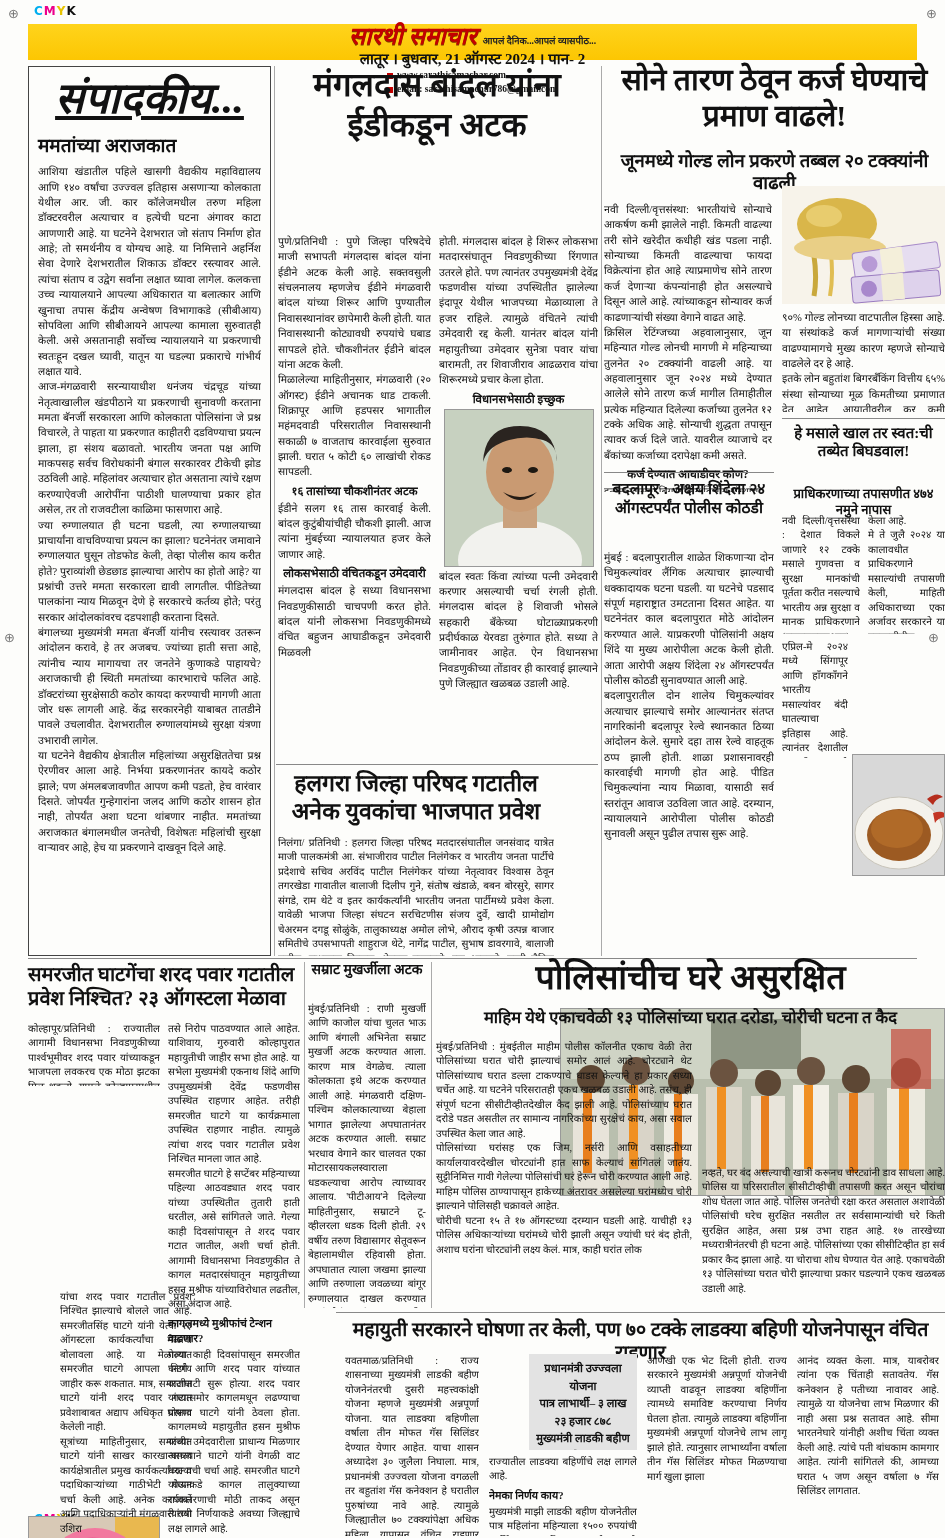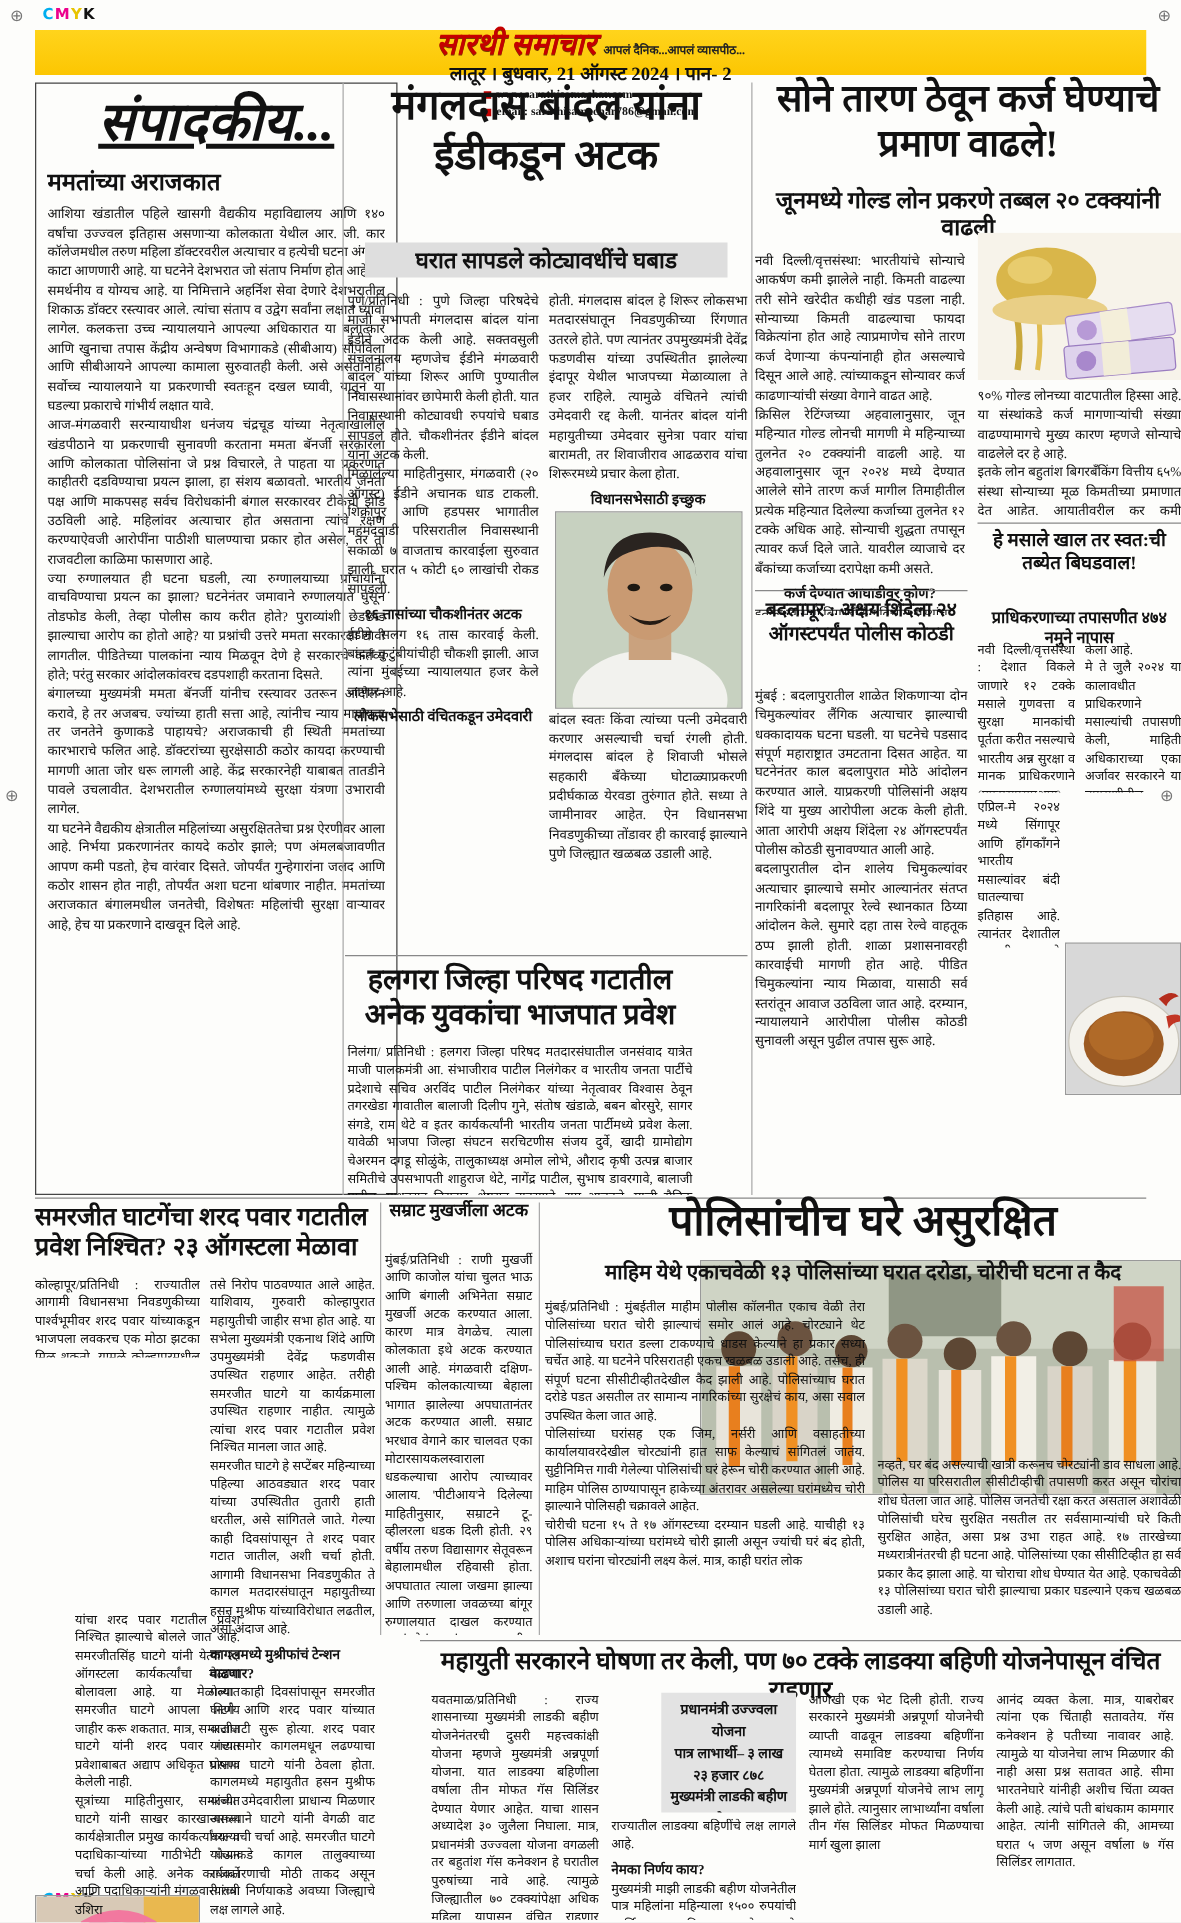--- a/index.html
+++ b/index.html
@@ -58,40 +58,40 @@
       <span class="mast-title">सारथी समाचार</span>
       <span class="mast-tag">आपलं दैनिक...आपलं व्यासपीठ...</span>
     </div>
     <div class="mast-date">लातूर । बुधवार, 21 ऑगस्ट 2024 । पान- 2</div>
     <div class="mast-contact">
       <div><span class="sq"></span><span>www.sarathisamachar.com</span></div>
       <div><span class="sq"></span><span>email: sarathisamachar786@gmail.com</span></div>
     </div>
   </div>
 
-  <div class="abs edbox" style="left:28px;top:66px;width:290px;height:890px;">
+  <div class="abs edbox" style="left:28px;top:66px;width:243px;height:890px;">
     <div class="ed-title">संपादकीय...</div>
     <div class="ed-sub">ममतांच्या अराजकात</div>
     <div class="body" style="height:770px;">आशिया खंडातील पहिले खासगी वैद्यकीय महाविद्यालय आणि १४० वर्षांचा उज्ज्वल इतिहास असणाऱ्या कोलकाता येथील आर. जी. कार कॉलेजमधील तरुण महिला डॉक्टरवरील अत्याचार व हत्येची घटना अंगावर काटा आणणारी आहे. या घटनेने देशभरात जो संताप निर्माण होत आहे; तो समर्थनीय व योग्यच आहे. या निमित्ताने अहर्निश सेवा देणारे देशभरातील शिकाऊ डॉक्टर रस्त्यावर आले. त्यांचा संताप व उद्वेग सर्वांना लक्षात घ्यावा लागेल. कलकत्ता उच्च न्यायालयाने आपल्या अधिकारात या बलात्कार आणि खुनाचा तपास केंद्रीय अन्वेषण विभागाकडे (सीबीआय) सोपविला आणि सीबीआयने आपल्या कामाला सुरुवातही केली. असे असतानाही सर्वोच्च न्यायालयाने या प्रकरणाची स्वतःहून दखल घ्यावी, यातून या घडल्या प्रकाराचे गांभीर्य लक्षात यावे.
 आज-मंगळवारी सरन्यायाधीश धनंजय चंद्रचूड यांच्या नेतृत्वाखालील खंडपीठाने या प्रकरणाची सुनावणी करताना ममता बॅनर्जी सरकारला आणि कोलकाता पोलिसांना जे प्रश्न विचारले, ते पाहता या प्रकरणात काहीतरी दडविण्याचा प्रयत्न झाला, हा संशय बळावतो. भारतीय जनता पक्ष आणि माकपसह सर्वच विरोधकांनी बंगाल सरकारवर टीकेची झोड उठविली आहे. महिलांवर अत्याचार होत असताना त्यांचे रक्षण करण्याऐवजी आरोपींना पाठीशी घालण्याचा प्रकार होत असेल, तर तो राजवटीला काळिमा फासणारा आहे.
 ज्या रुग्णालयात ही घटना घडली, त्या रुग्णालयाच्या प्राचार्यांना वाचविण्याचा प्रयत्न का झाला? घटनेनंतर जमावाने रुग्णालयात घुसून तोडफोड केली, तेव्हा पोलीस काय करीत होते? पुराव्यांशी छेडछाड झाल्याचा आरोप का होतो आहे? या प्रश्नांची उत्तरे ममता सरकारला द्यावी लागतील. पीडितेच्या पालकांना न्याय मिळवून देणे हे सरकारचे कर्तव्य होते; परंतु सरकार आंदोलकांवरच दडपशाही करताना दिसते.
 बंगालच्या मुख्यमंत्री ममता बॅनर्जी यांनीच रस्त्यावर उतरून आंदोलन करावे, हे तर अजबच. ज्यांच्या हाती सत्ता आहे, त्यांनीच न्याय मागायचा तर जनतेने कुणाकडे पाहायचे? अराजकाची ही स्थिती ममतांच्या कारभाराचे फलित आहे. डॉक्टरांच्या सुरक्षेसाठी कठोर कायदा करण्याची मागणी आता जोर धरू लागली आहे. केंद्र सरकारनेही याबाबत तातडीने पावले उचलावीत. देशभरातील रुग्णालयांमध्ये सुरक्षा यंत्रणा उभारावी लागेल.
 या घटनेने वैद्यकीय क्षेत्रातील महिलांच्या असुरक्षिततेचा प्रश्न ऐरणीवर आला आहे. निर्भया प्रकरणानंतर कायदे कठोर झाले; पण अंमलबजावणीत आपण कमी पडतो, हेच वारंवार दिसते. जोपर्यंत गुन्हेगारांना जलद आणि कठोर शासन होत नाही, तोपर्यंत अशा घटना थांबणार नाहीत. ममतांच्या अराजकात बंगालमधील जनतेची, विशेषतः महिलांची सुरक्षा वाऱ्यावर आहे, हेच या प्रकरणाने दाखवून दिले आहे.</div>
   </div>
 
   <div class="abs vline" style="left:273.5px;top:66px;height:890px;"></div>
 
   <div class="abs h-xl" style="left:276px;top:66px;width:322px;font-size:33px;">मंगलदास बांदल यांना ईडीकडून अटक</div>
-  <div class="abs kicker" style="left:292px;top:194px;width:290px;height:28px;font-size:18px;line-height:28px;">घरात सापडले कोट्यावधींचे घबाड</div>
   <div class="abs col" style="left:278px;top:234px;width:153px;height:528px;">
     <div class="body">पुणे/प्रतिनिधी : पुणे जिल्हा परिषदेचे माजी सभापती मंगलदास बांदल यांना ईडीने अटक केली आहे. सक्तवसुली संचलनालय म्हणजेच ईडीने मंगळवारी बांदल यांच्या शिरूर आणि पुण्यातील निवासस्थानांवर छापेमारी केली होती. यात निवासस्थानी कोट्यावधी रुपयांचे घबाड सापडले होते. चौकशीनंतर ईडीने बांदल यांना अटक केली.
 मिळालेल्या माहितीनुसार, मंगळवारी (२० ऑगस्ट) ईडीने अचानक धाड टाकली. शिक्रापूर आणि हडपसर भागातील महंमदवाडी परिसरातील निवासस्थानी सकाळी ७ वाजताच कारवाईला सुरुवात झाली. घरात ५ कोटी ६० लाखांची रोकड सापडली.</div>
     <div class="minihead">१६ तासांच्या चौकशीनंतर अटक</div>
     <div class="body">ईडीने सलग १६ तास कारवाई केली. बांदल कुटुंबीयांचीही चौकशी झाली. आज त्यांना मुंबईच्या न्यायालयात हजर केले जाणार आहे.</div>
     <div class="minihead">लोकसभेसाठी वंचितकडून उमेदवारी</div>
+    <div class="body">मंगलदास बांदल हे सध्या विधानसभा निवडणुकीसाठी चाचपणी करत होते. बांदल यांनी लोकसभा निवडणुकीमध्ये वंचित बहुजन आघाडीकडून उमेदवारी मिळवली</div>
   </div>
   <div class="abs col" style="left:439px;top:234px;width:159px;height:528px;">
     <div class="body">होती. मंगलदास बांदल हे शिरूर लोकसभा मतदारसंघातून निवडणुकीच्या रिंगणात उतरले होते. पण त्यानंतर उपमुख्यमंत्री देवेंद्र फडणवीस यांच्या उपस्थितीत झालेल्या इंदापूर येथील भाजपच्या मेळाव्याला ते हजर राहिले. त्यामुळे वंचितने त्यांची उमेदवारी रद्द केली. यानंतर बांदल यांनी महायुतीच्या उमेदवार सुनेत्रा पवार यांचा बारामती, तर शिवाजीराव आढळराव यांचा शिरूरमध्ये प्रचार केला होता.</div>
     <div class="minihead">विधानसभेसाठी इच्छुक</div>
     <div class="photo" style="width:150px;height:158px;margin:2px auto;background:linear-gradient(#cdd6c6,#b9c4b2);">
       <svg width="150" height="158" viewBox="0 0 150 158">
         <rect x="0" y="0" width="150" height="158" fill="#c7d1c0"></rect>
         <ellipse cx="75" cy="150" rx="62" ry="40" fill="#f2f2ee"></ellipse>
         <rect x="58" y="96" width="34" height="22" fill="#caa27e"></rect>
         <ellipse cx="75" cy="62" rx="34" ry="40" fill="#c99a72"></ellipse>

